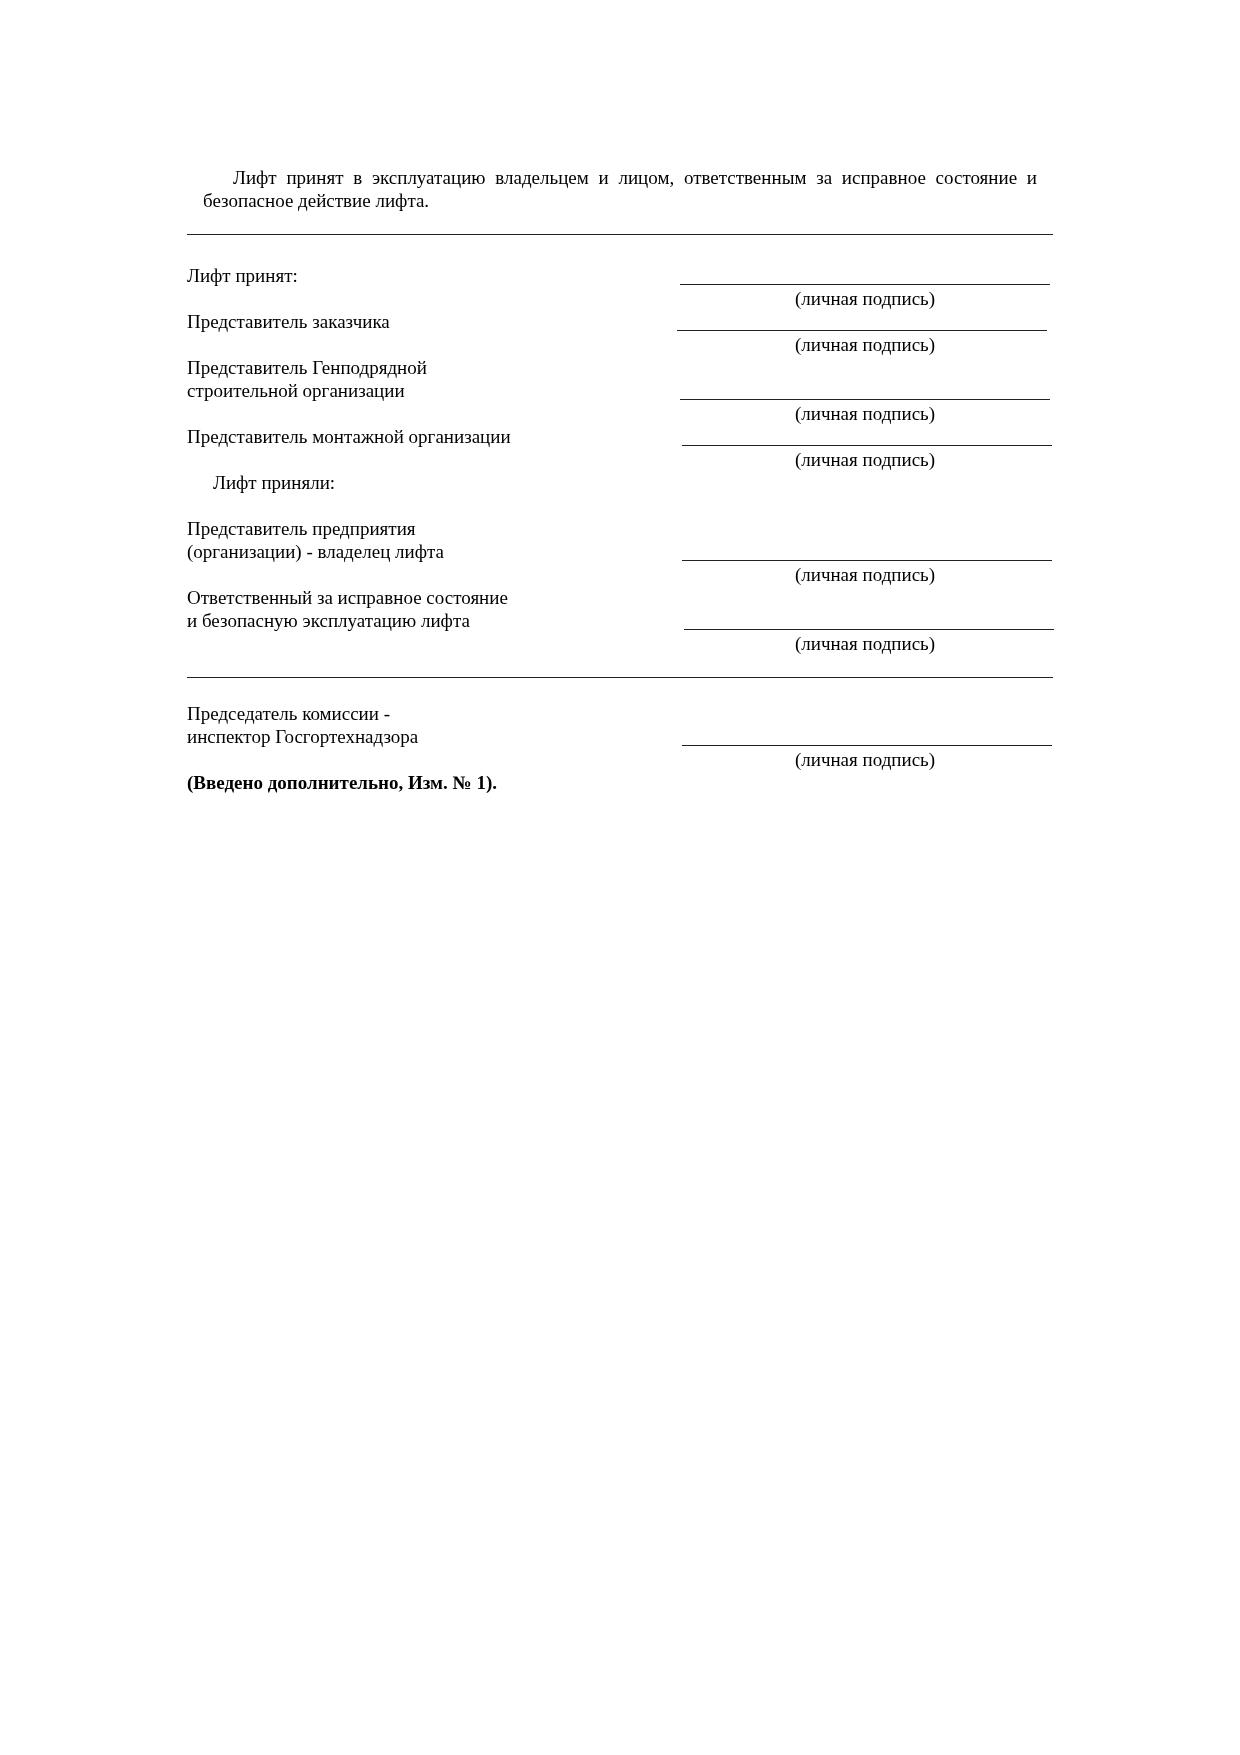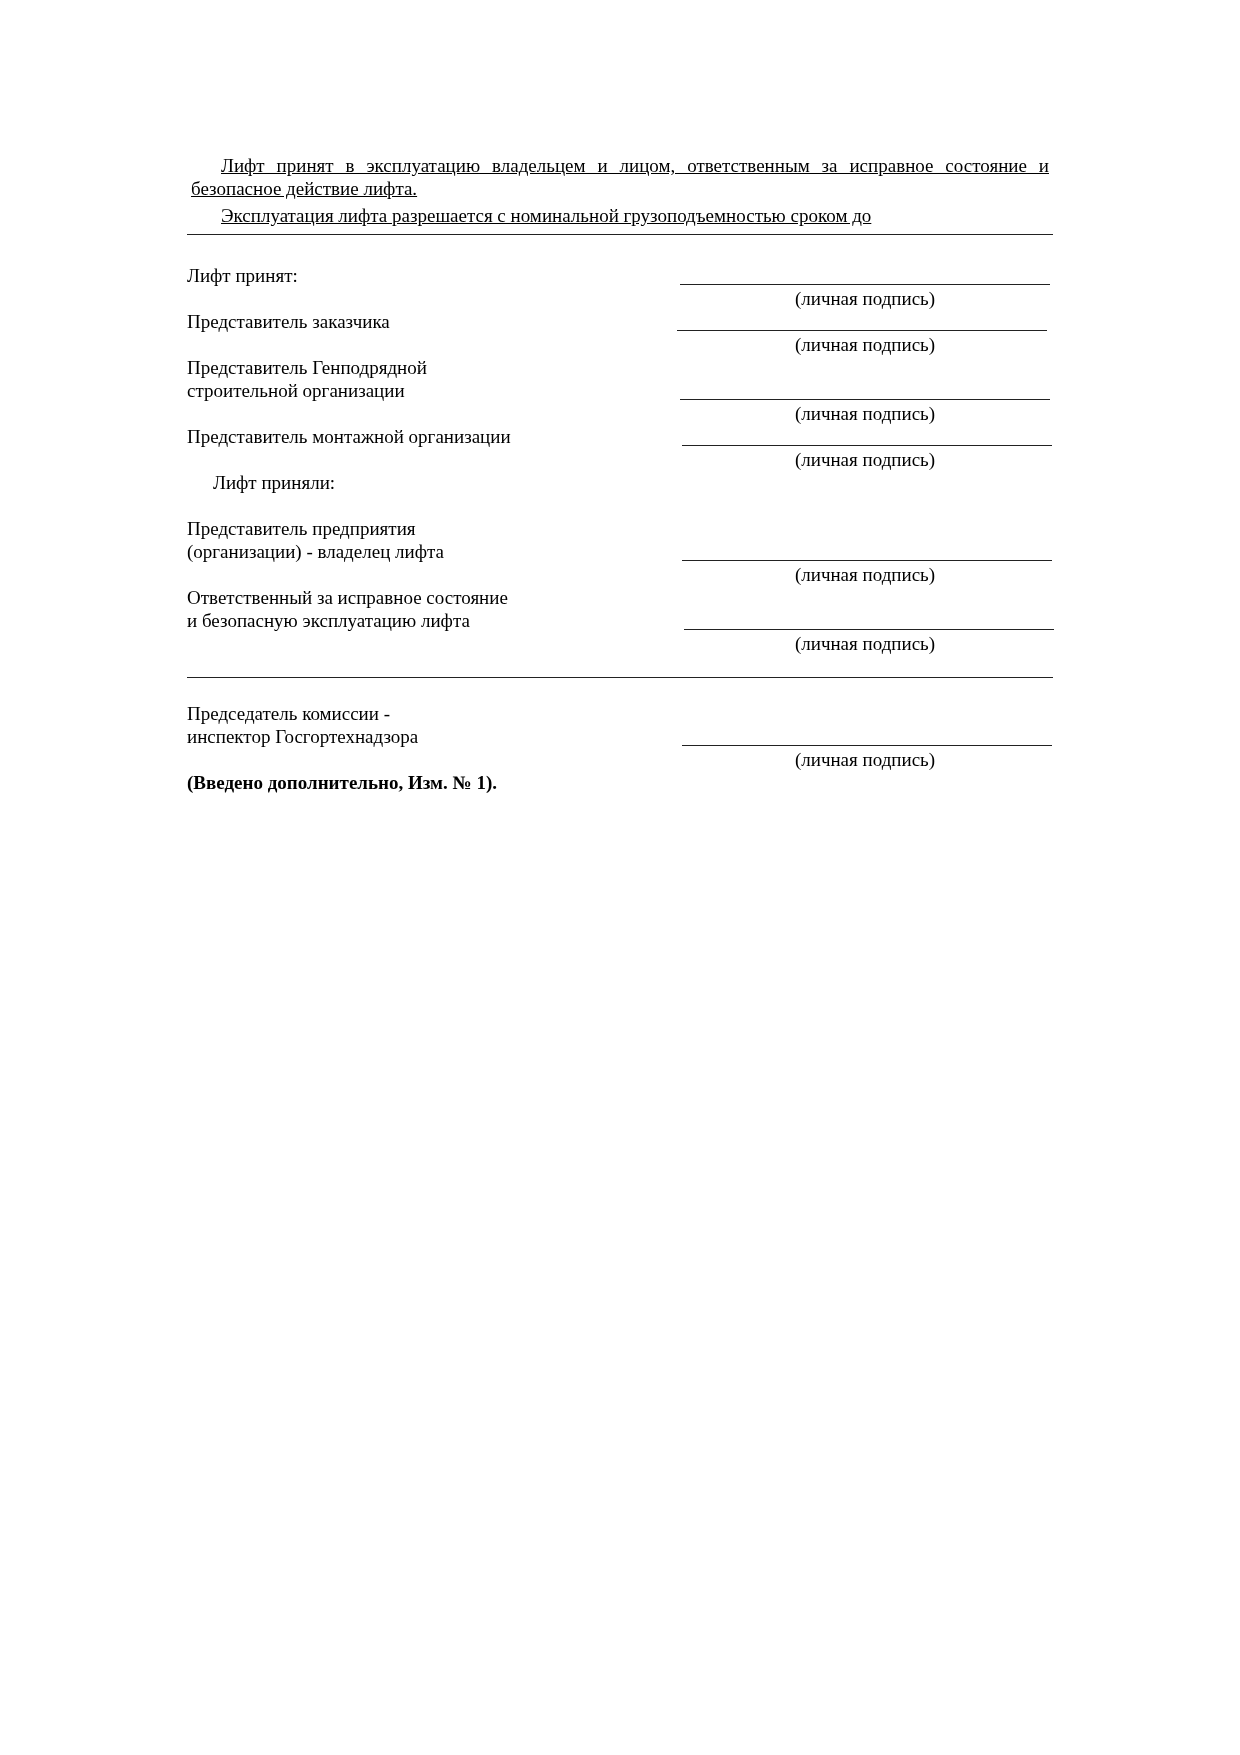--- a/index.html
+++ b/index.html
@@ -1,30 +1,29 @@
 <!DOCTYPE html>
 <html><head>
 <meta charset="utf-8">
 <style>
   html, body { margin: 0; padding: 0; background: #ffffff; }
   body { width: 1240px; height: 1755px; position: relative; overflow: hidden;
          font-family: "Liberation Serif", serif; color: #000; font-size: 19px; line-height: 23px; }
   .page { position: absolute; left: 187px; top: 150px; width: 866px; }
-  .para { text-align: justify; text-indent: 30px; margin: 4px; text-decoration: underline; }
+  .para { text-align: justify; text-indent: 30px; margin: 16px; }
   .rule { border-bottom: 1.5px solid #222; height: 0; }
   .sig { position: absolute; left: 495px; width: 368px; border-bottom: 1.5px solid #222; }
   .bold { font-weight: bold; }
   .abs { position: absolute; }
 </style>
 </head>
 <body>
 
 <div class="page">
   <p class="para">Лифт принят в эксплуатацию владельцем и лицом, ответственным за исправное состояние и безопасное действие лифта.</p>
-  <p class="para">Эксплуатация лифта разрешается с номинальной грузоподъемностью сроком до</p>
 </div>
 
 <div class="rule abs" style="left:187px; top:234px; width:866px;"></div>
 
 <div class="abs" style="left:187px; top:264px;">Лифт принят:</div>
 <div class="sig abs" style="left:680px; top:264px; width:370px; height:20px;"></div>
 <div class="abs" style="left:680px; top:287px; width:370px; text-align:center;">(личная подпись)</div>
 
 <div class="abs" style="left:187px; top:310px;">Представитель заказчика</div>
 <div class="sig abs" style="left:677px; top:310px; width:370px; height:20px;"></div>

